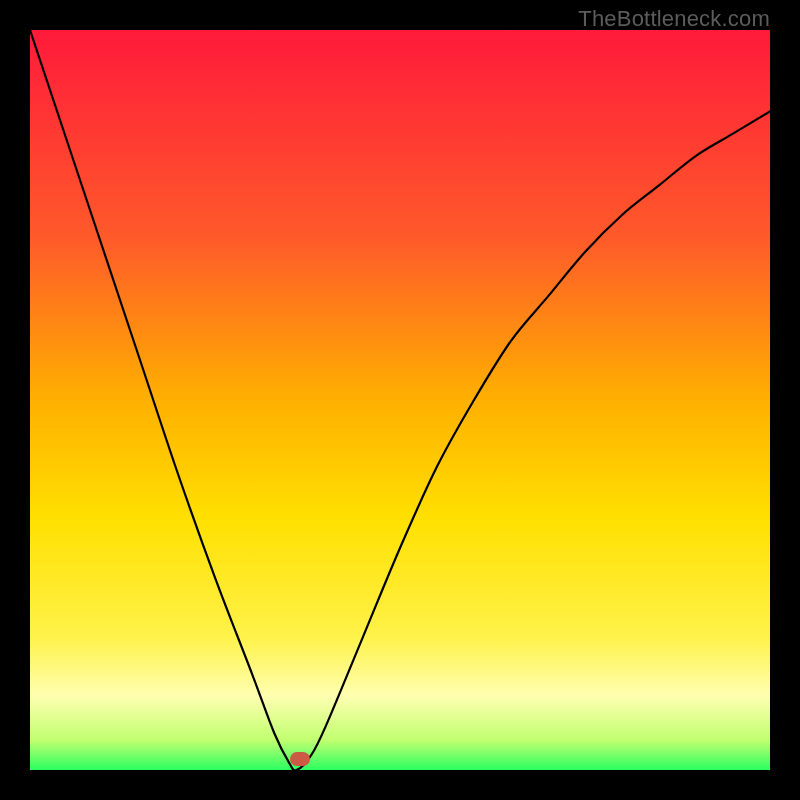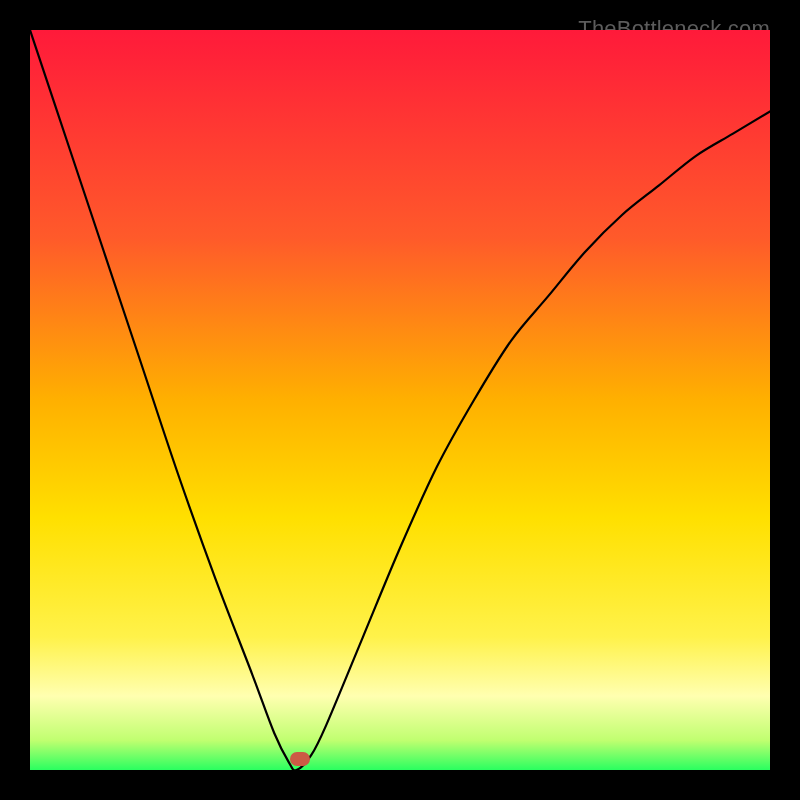--- a/index.html
+++ b/index.html
@@ -13,21 +13,21 @@
   .plot-area {
     position: absolute;
     left: 30px;
     top: 30px;
     width: 740px;
     height: 740px;
     background: linear-gradient(to bottom, #ff1a3a 0%, #ff5a2a 28%, #ffb000 50%, #ffe000 66%, #fff24a 82%, #ffffb0 90%, #c0ff70 96%, #2aff60 100%);
   }
   .attribution {
     position: absolute;
-    top: 16px;
+    top: 6px;
     right: 30px;
     font-family: Arial, Helvetica, sans-serif;
     font-size: 22px;
     color: #5c5c5c;
     letter-spacing: 0.2px;
   }
   svg.curve {
     position: absolute;
     left: 0;
     top: 0;

